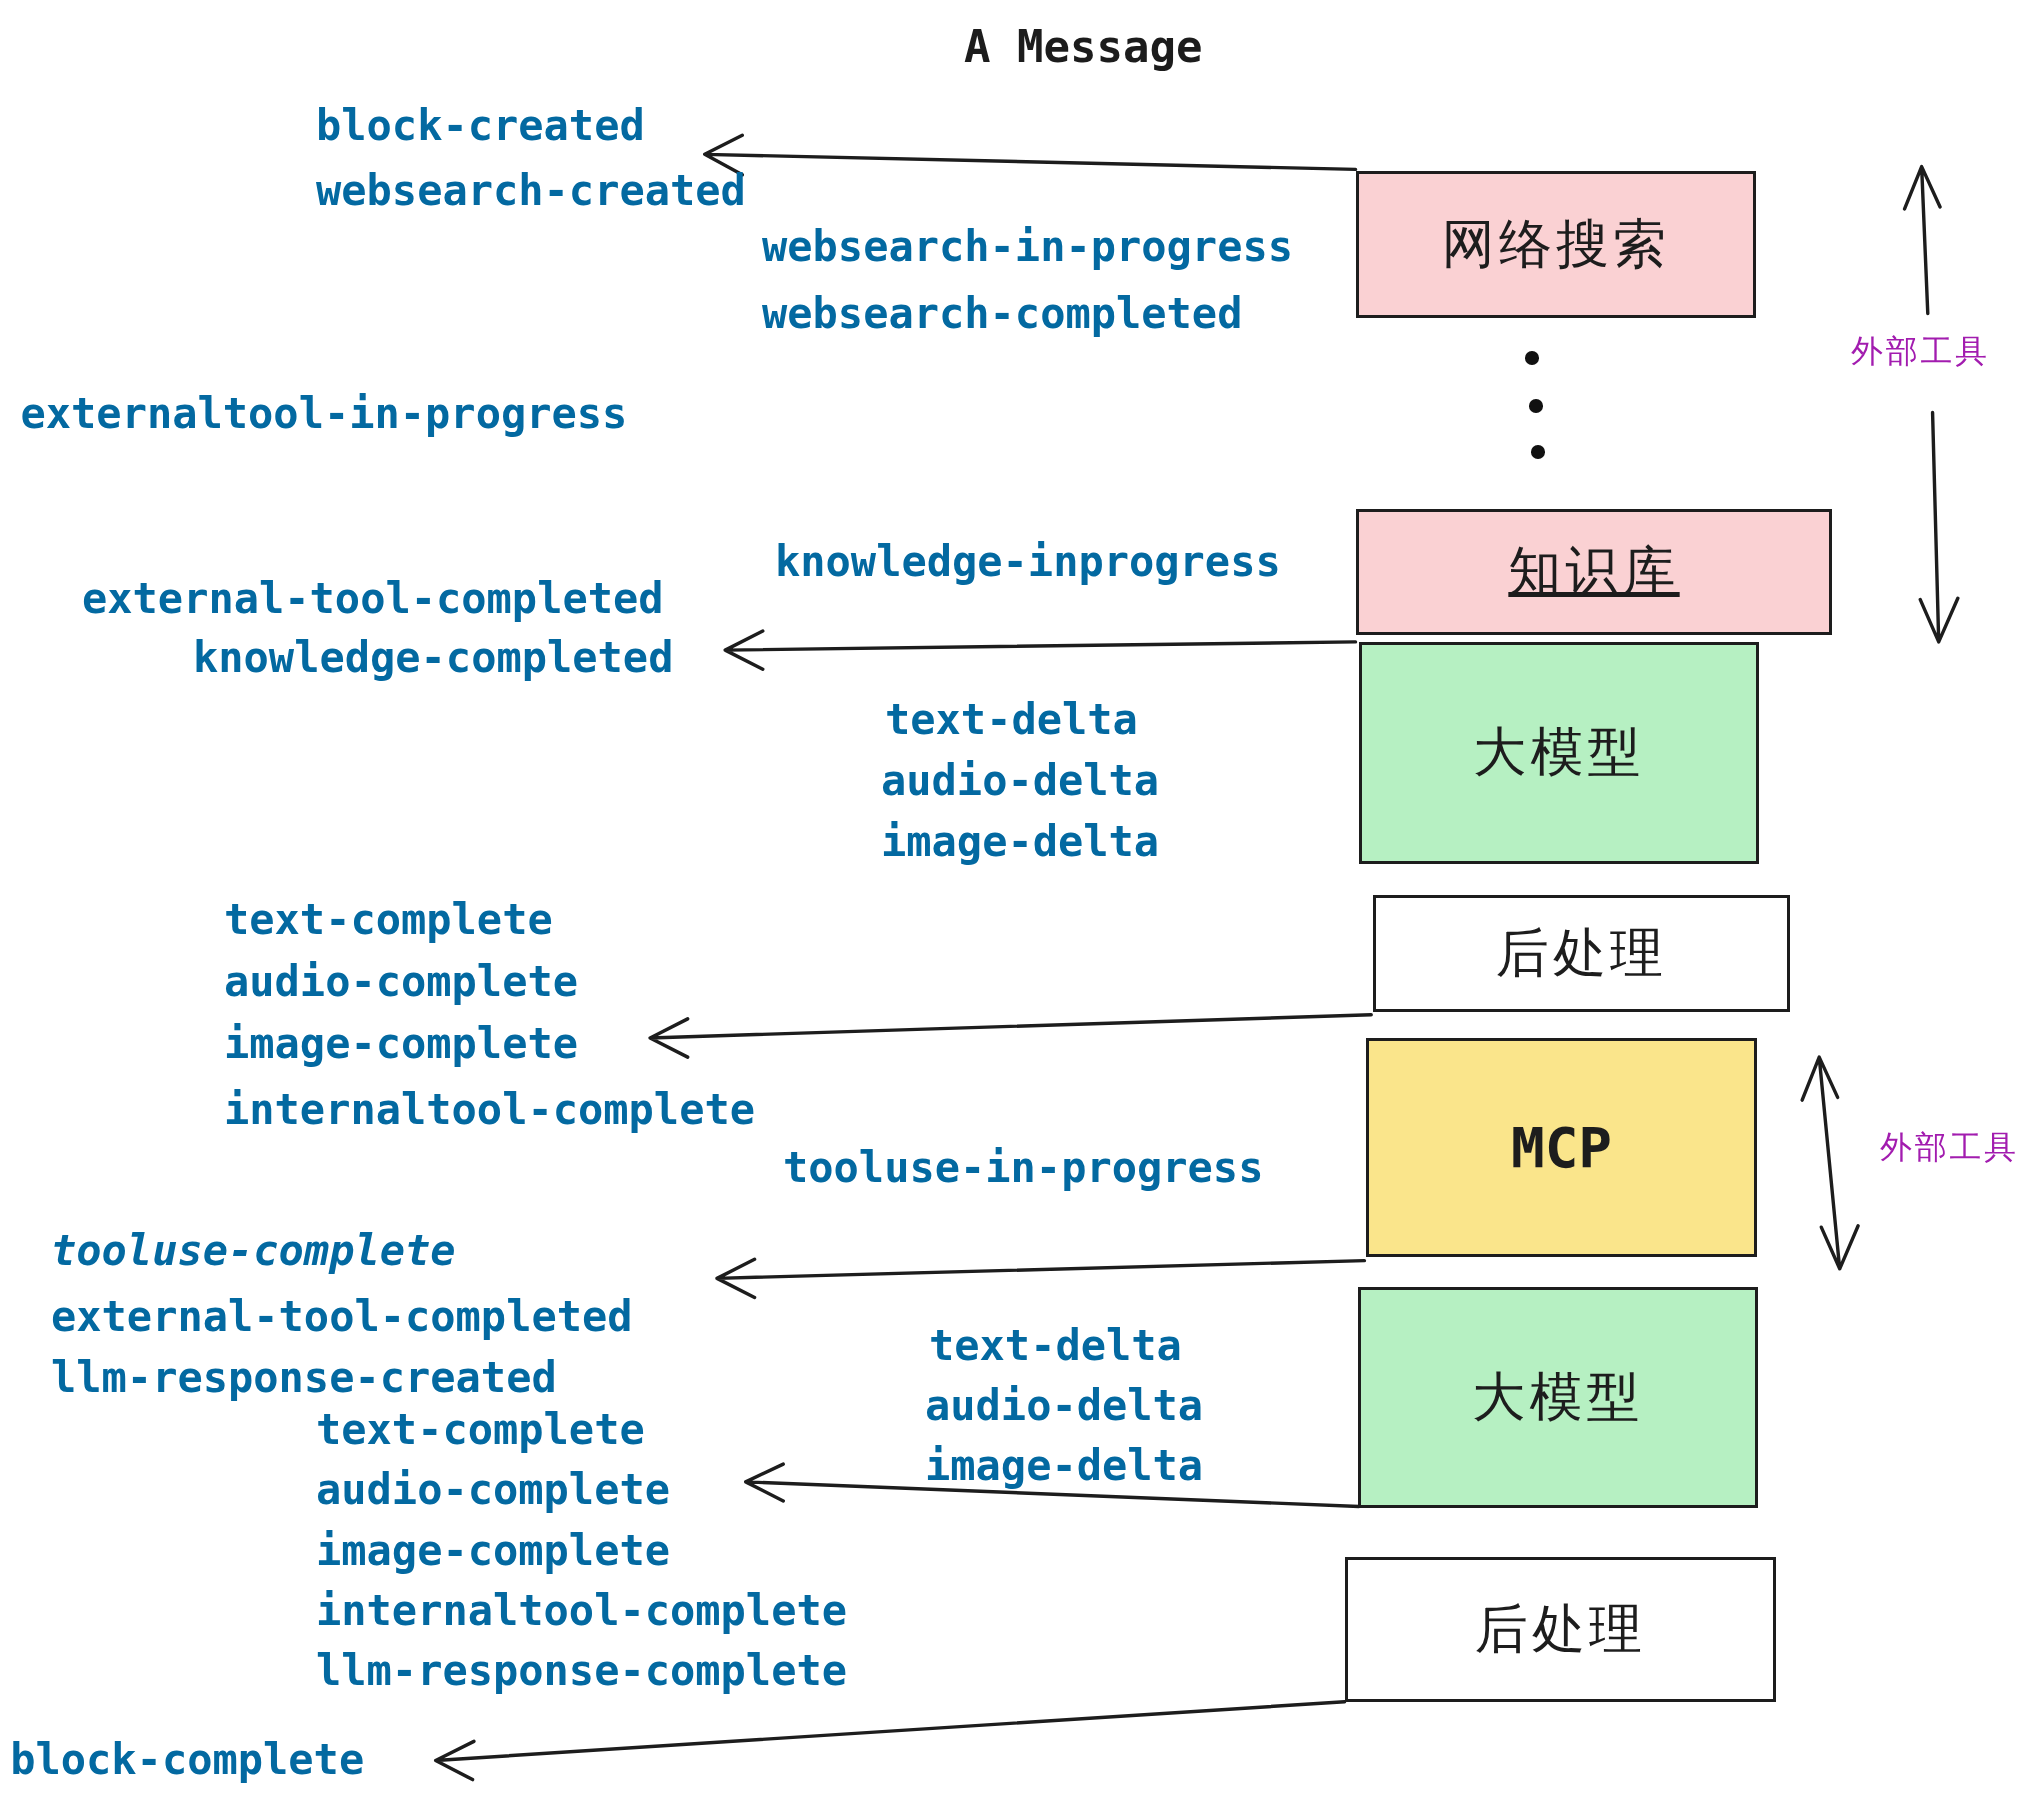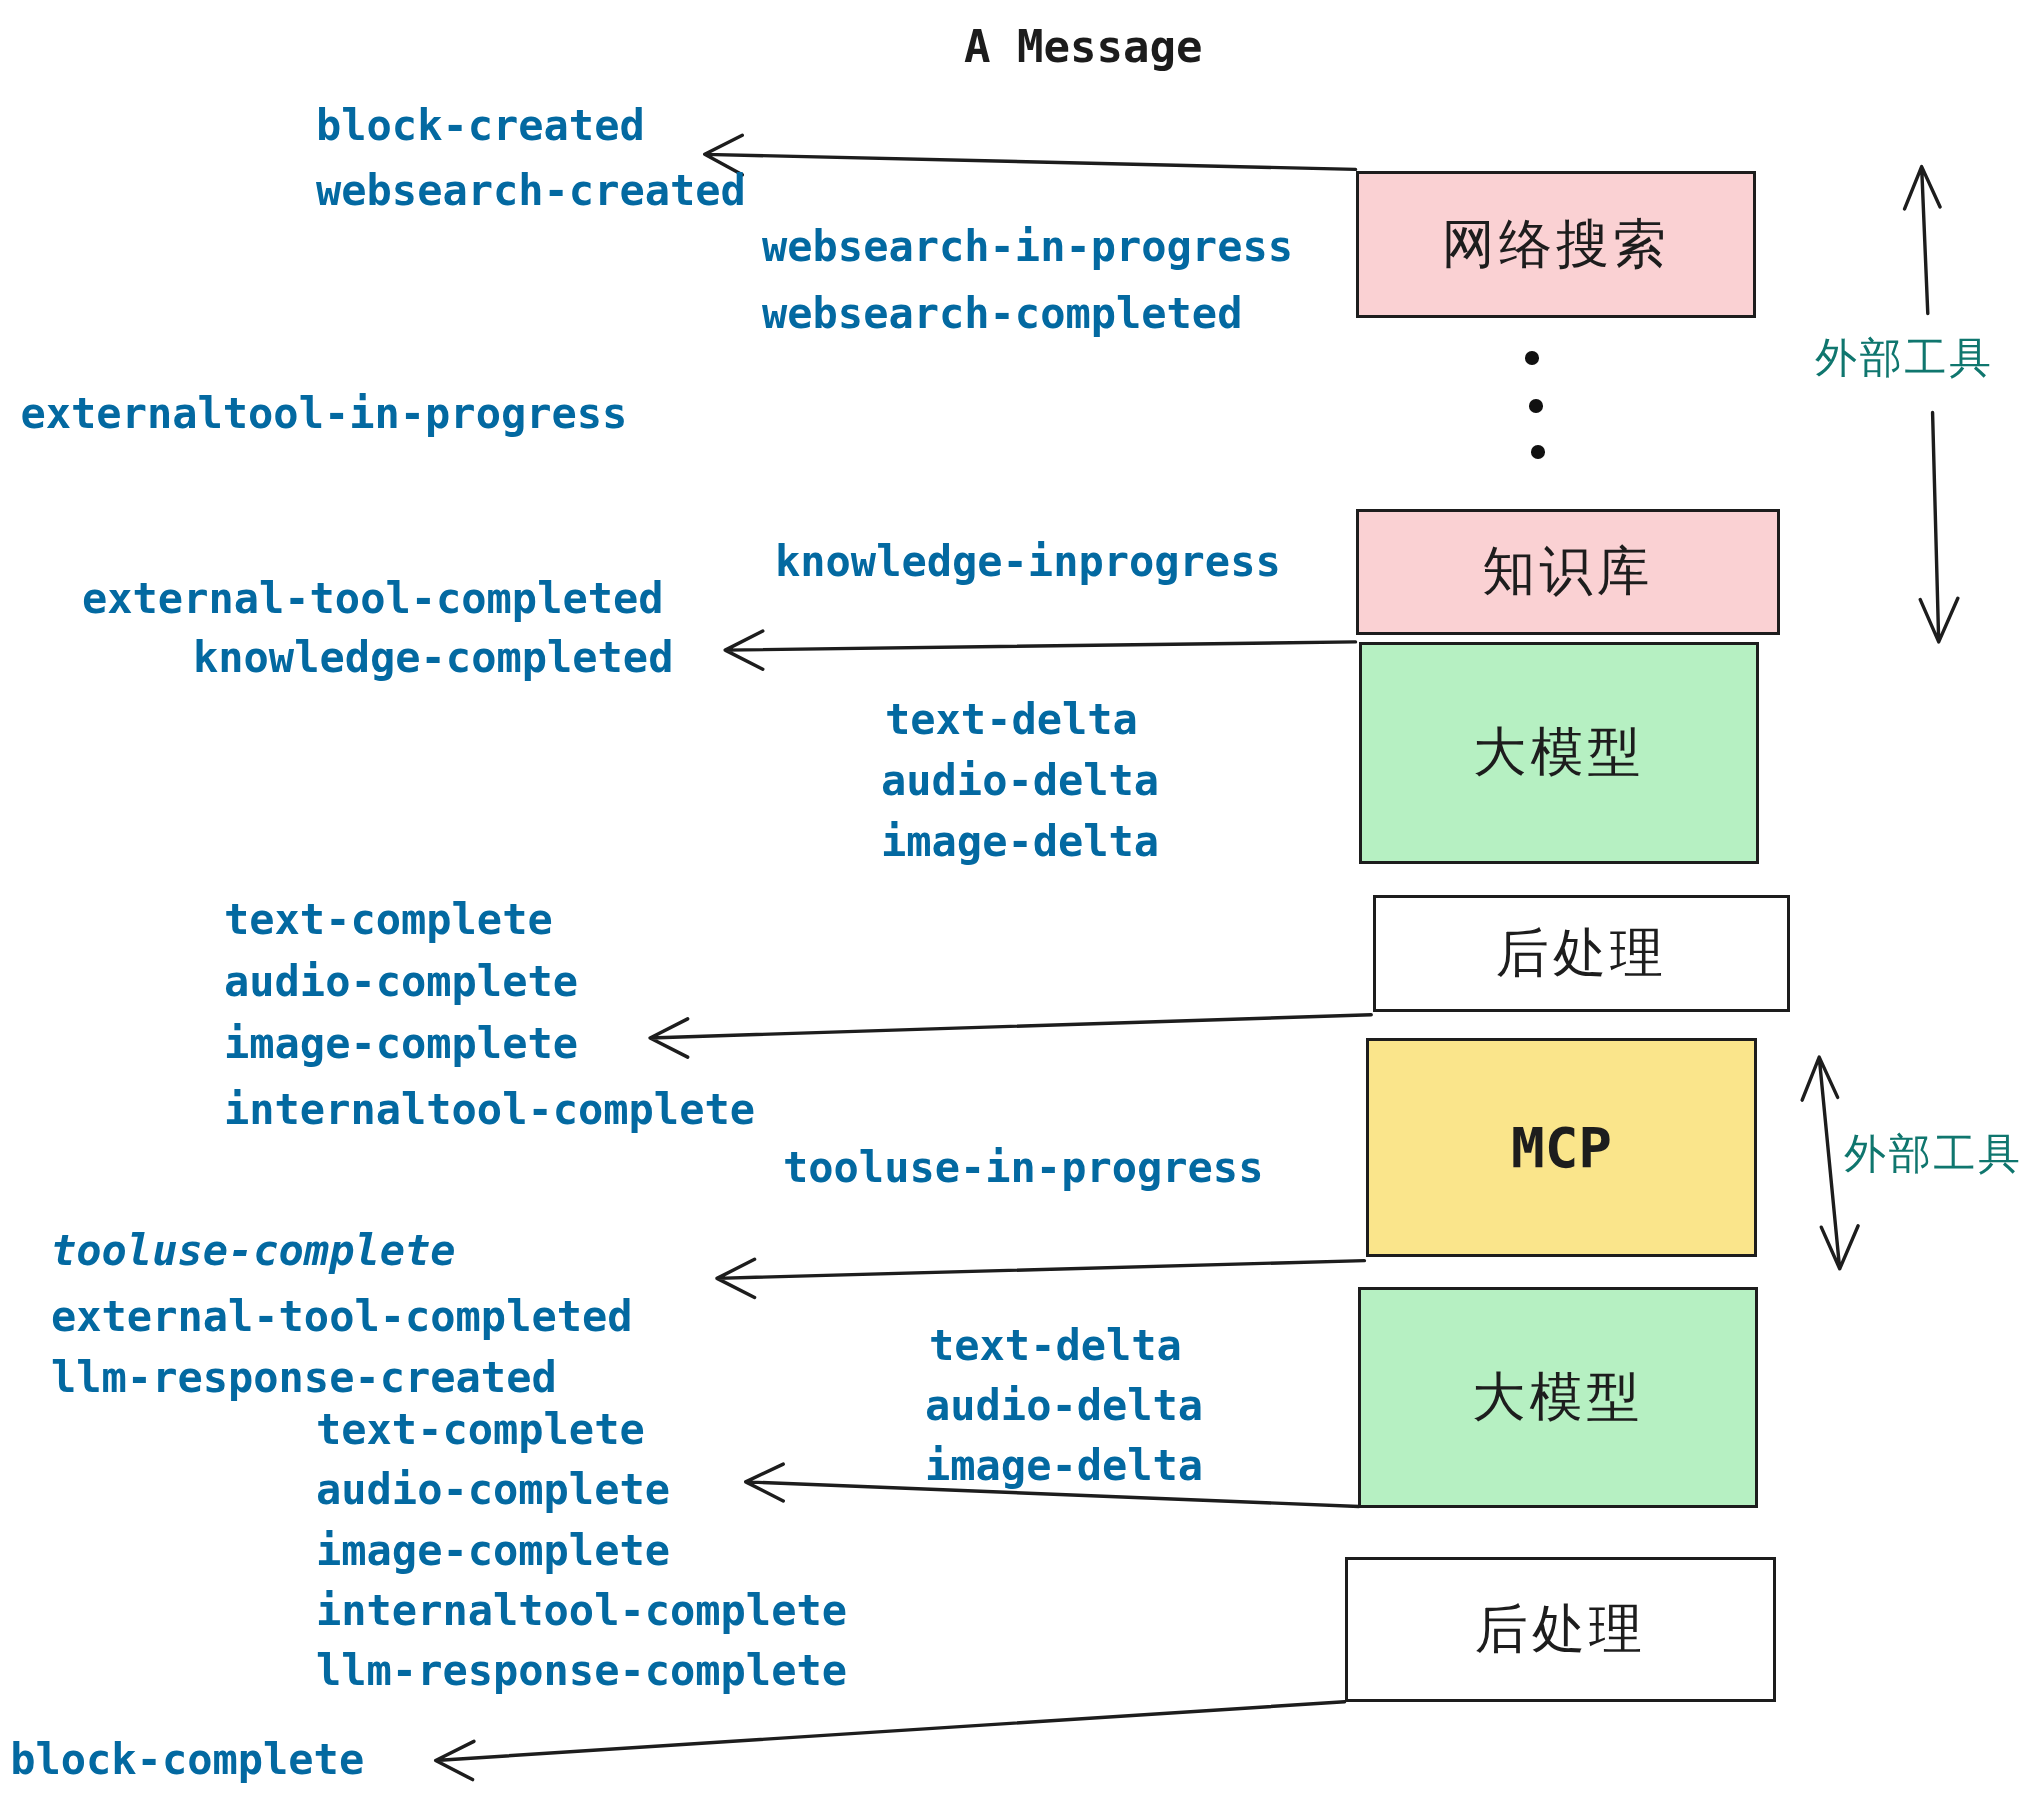--- a/index.html
+++ b/index.html
@@ -51,25 +51,26 @@
   .box .en {
     font-family: "DejaVu Sans Mono", monospace;
     font-size: 56px;
     font-weight: 700;
     color: #1d1d1d;
     white-space: nowrap;
   }
   .side-label {
     position: absolute;
     font-family: "Liberation Sans", sans-serif;
-    font-size: 42px;
+    font-size: 32px;
     font-weight: 500;
-    color: #0f766e;
+    color: #a21caf;
     letter-spacing: 2.7px;
     white-space: nowrap;
+    margin-left: 36px;
   }
   .dot {
     position: absolute;
     width: 13.7px;
     height: 13.7px;
     border-radius: 50%;
     background: #111;
   }
   svg.arrow-layer {
     position: absolute;
@@ -113,21 +114,21 @@
   </svg>
 
   <div class="box" style="left:1356px; top:171px; width:400px; height:147px; background:#fad1d3;">
     <span class="zh">网络搜索</span>
   </div>
 
   <div class="dot" style="left:1525px; top:351px;"></div>
   <div class="dot" style="left:1529px; top:399px;"></div>
   <div class="dot" style="left:1531px; top:445px;"></div>
 
-  <div class="box" style="left:1356px; top:509px; width:424px; height:126px; background:#fad1d3;">
+  <div class="box" style="left:1356px; top:509px; width:476px; height:126px; background:#fad1d3;text-decoration:underline;">
     <span class="zh">知识库</span>
   </div>
 
   <div class="box" style="left:1359px; top:642px; width:400px; height:222px; background:#b6f0c2;">
     <span class="zh">大模型</span>
   </div>
 
   <div class="box" style="left:1373px; top:895px; width:417px; height:117px; background:#ffffff;">
     <span class="zh">后处理</span>
   </div>

